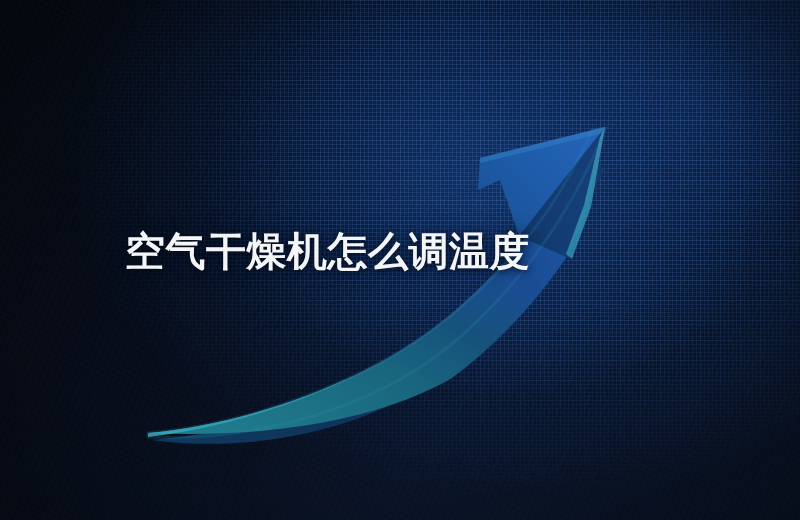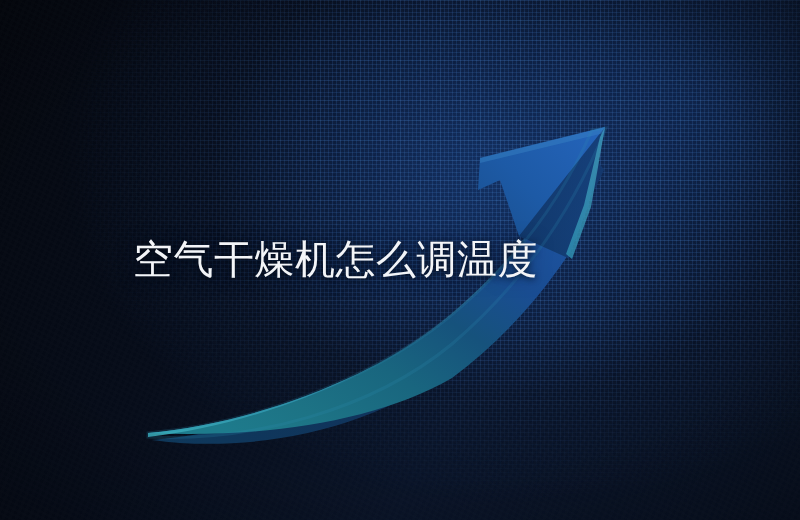--- a/index.html
+++ b/index.html
@@ -110,25 +110,25 @@
     top: 0;
     width: 800px;
     height: 520px;
   }
 
   
   .headline {
     position: absolute;
     left: 117px;
     top: 220px;
-    margin: 16px;
+    margin: 8px;
     font-size: 40px;
     line-height: 46px;
     letter-spacing: 0.5px;
-    font-weight: 400;
+    font-weight: 700;
     color: #f3f5f8;
     white-space: nowrap;
     text-shadow: 0 1px 6px rgba(3,8,18,0.85), 0 0 18px rgba(8,20,44,0.55);
   }
 </style>
 </head>
 <body>
 
 <div id="stage">
 

